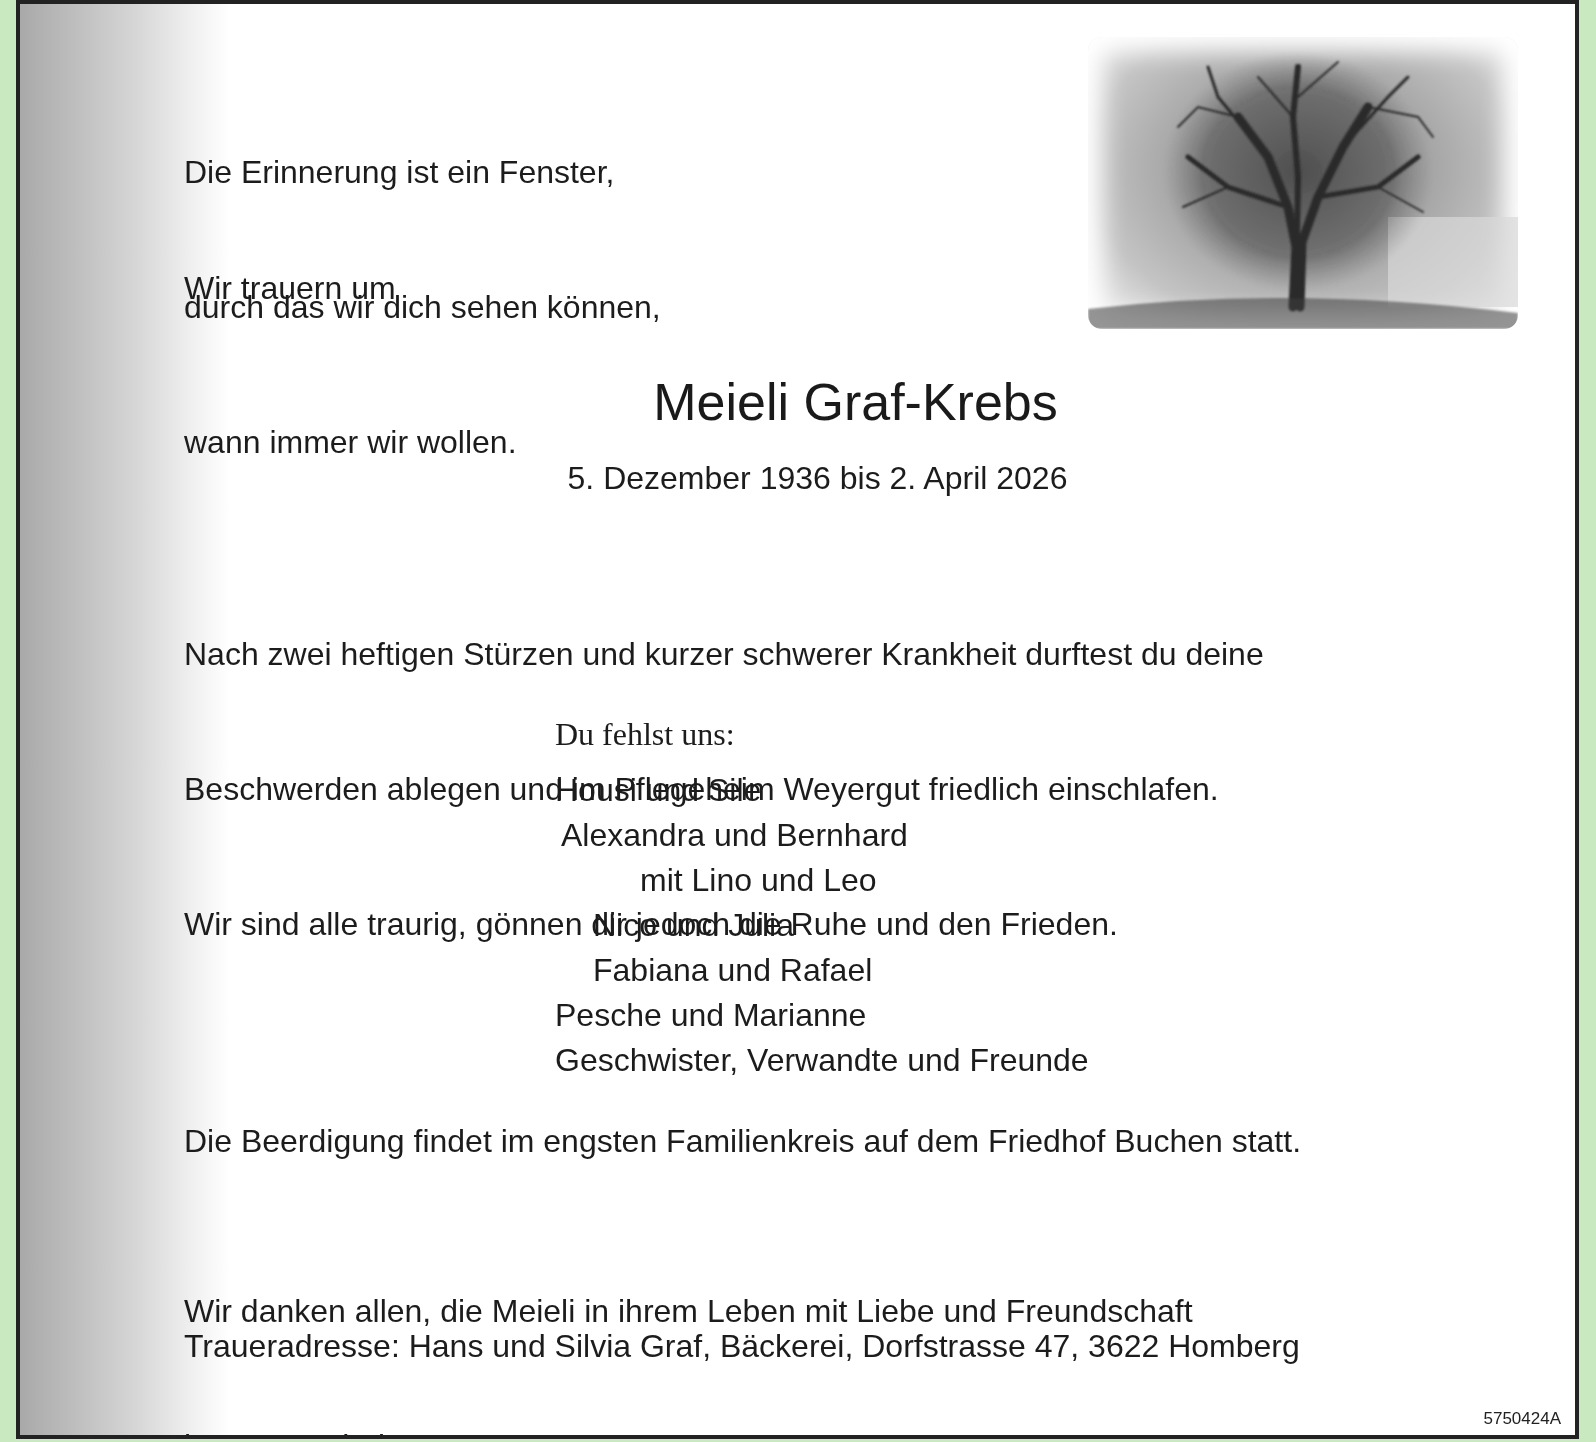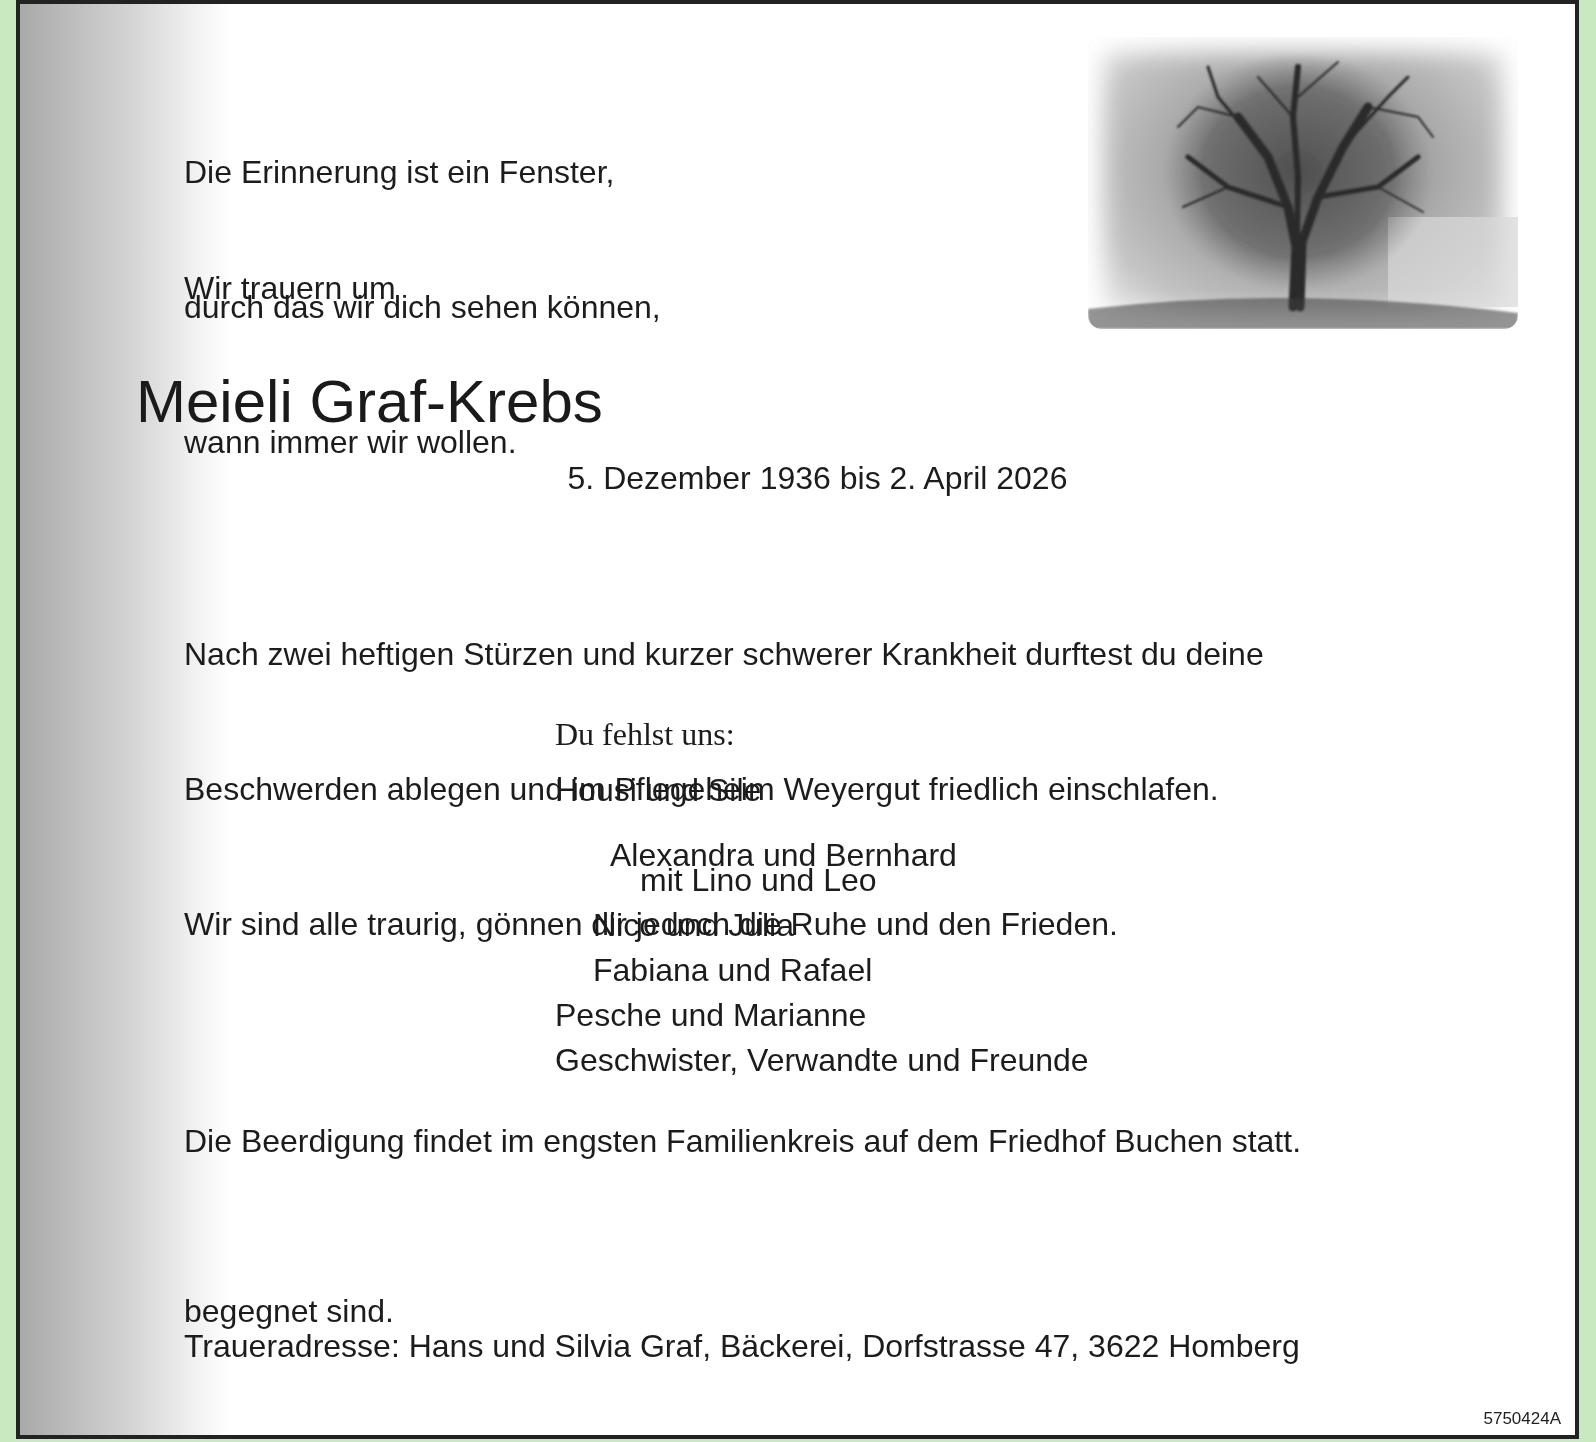--- a/index.html
+++ b/index.html
@@ -36,22 +36,23 @@
     width: 430px; height: 292px;
     background: radial-gradient(ellipse at 50% 45%, #8f8f8f 0%, #a3a3a3 40%, #c4c4c4 70%, #f4f4f4 95%, #ffffff 100%);
     border-radius: 14px;
     box-shadow: 0 0 24px 14px #ffffff inset;
     overflow: hidden;
   }
   .tree-photo svg { position: absolute; left: 0; top: 0; }
   .name {
     position: absolute;
     left: 0; right: 0;
+    text-align: center;
     top: 353px;
-    font-size: 60px;
+    font-size: 52px;
     line-height: 90px;
     padding-left: 116px;
     color: #1a1a1a;
   }
   .dates {
     position: absolute;
     left: 0; right: 0;
     top: 452px;
     text-align: center;
     padding-left: 40px;
@@ -120,30 +121,31 @@
   <div class="text" style="left:164px; top:538px;">
     <div>Nach zwei heftigen Stürzen und kurzer schwerer Krankheit durftest du deine</div>
     <div>Beschwerden ablegen und im Pflegeheim Weyergut friedlich einschlafen.</div>
     <div>Wir sind alle traurig, gönnen dir jedoch die Ruhe und den Frieden.</div>
   </div>
 
   <div class="text" style="left:535px; top:708px;font-family:Liberation Serif, serif;">Du fehlst uns:</div>
 
   <div>
     <div class="list-item" style="left:535px; top:764px;">Housi und Sile</div>
-    <div class="list-item" style="left:590px; top:809px;margin-top:20px;">Alexandra und Bernhard</div>
+    <div class="list-item" style="left:541px; top:809px;">Alexandra und Bernhard</div>
     <div class="list-item" style="left:620px; top:854px;">mit Lino und Leo</div>
     <div class="list-item" style="left:573px; top:899px;text-align:right;">Nico und Julia</div>
     <div class="list-item" style="left:573px; top:944px;">Fabiana und Rafael</div>
     <div class="list-item" style="left:535px; top:989px;">Pesche und Marianne</div>
     <div class="list-item" style="left:535px; top:1034px;">Geschwister, Verwandte und Freunde</div>
   </div>
 
   <div class="text" style="left:164px; top:1115px;">Die Beerdigung findet im engsten Familienkreis auf dem Friedhof Buchen statt.</div>
 
   <div class="text" style="left:164px; top:1195px;">
+    <div>Wir danken allen, die Meieli in ihrem Leben mit Liebe und Freundschaft</div>
     <div>begegnet sind.</div>
   </div>
 
   <div class="text" style="left:164px; top:1320px;">Traueradresse: Hans und Silvia Graf, Bäckerei, Dorfstrasse 47, 3622 Homberg</div>
 
   <div class="ref">5750424A</div>
 </div>
 
 </body></html>

